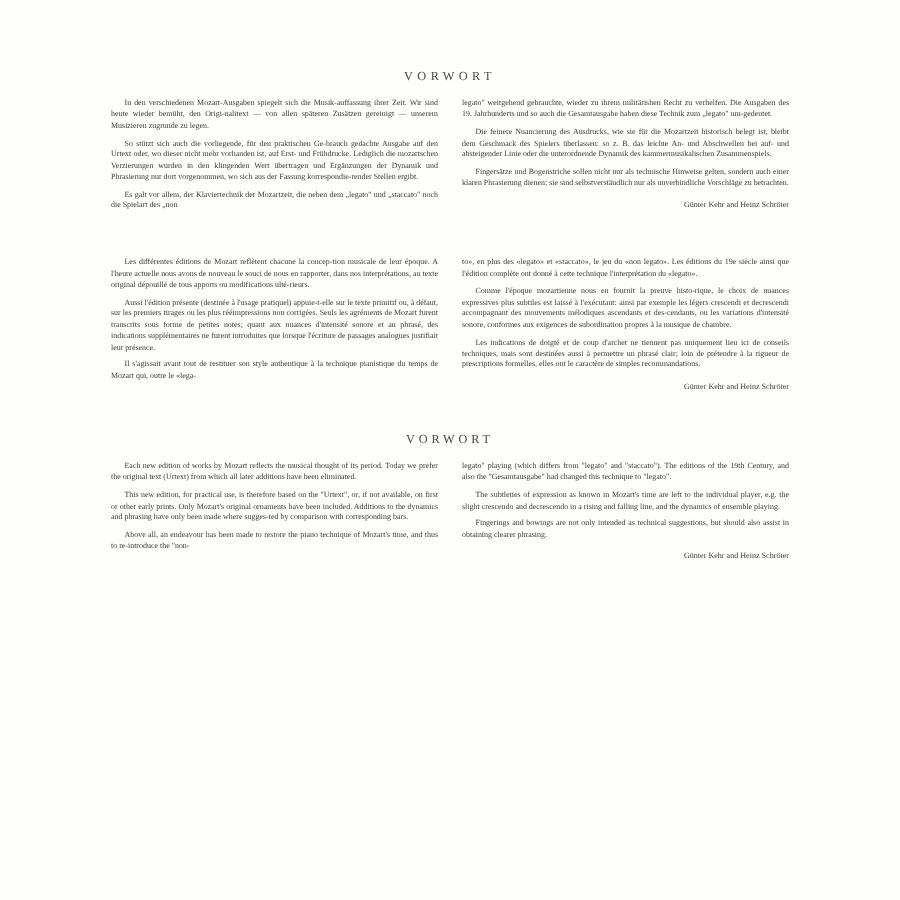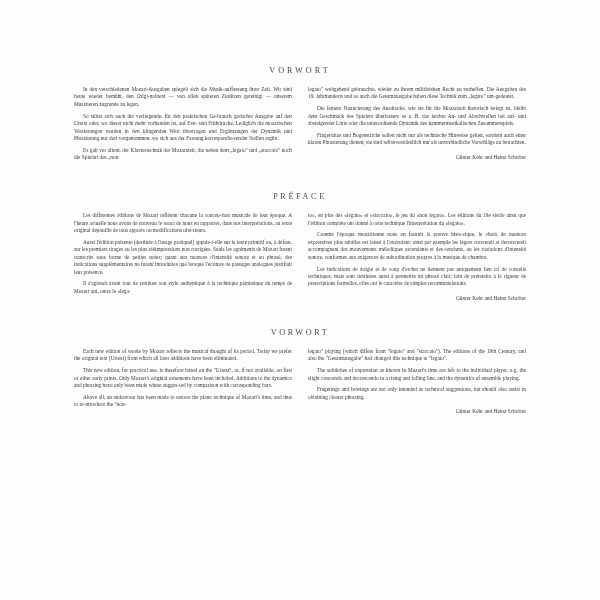--- a/index.html
+++ b/index.html
@@ -13,21 +13,21 @@
     font-family: "Liberation Serif", serif;
     color: #2b2b2b;
     overflow: hidden;
   }
   .page {
     position: relative;
     width: 600px;
     height: 600px;
     background: #fdfdfc;
     box-sizing: border-box;
-    padding: 66px 74px 40px 74px;
+    padding: 46px 74px 40px 74px;
   }
   .section {
     margin-bottom: 26px;
   }
   .section-title {
     text-align: center;
     font-size: 8.2px;
     letter-spacing: 2.6px;
     color: #4a4a4a;
     margin: 0 0 11px 0;
@@ -79,21 +79,20 @@
       <div class="col">
         <p class="par noindent">legato" weitgehend gebrauchte, wieder zu ihrem militärishen Recht zu verhelfen. Die Ausgaben des 19. Jahrhunderts und so auch die Gesamtausgabe haben diese Technik zum „legato" um-gedeutet.</p>
         <p class="par">Die feinere Nuancierung des Ausdrucks, wie sie für die Mozartzeit historisch belegt ist, bleibt dem Geschmack des Spielers überlassen: so z. B. das leichte An- und Abschwellen bei auf- und absteigender Linie oder die unterordnende Dynamik des kammermusikalischen Zusammenspiels.</p>
         <p class="par">Fingersätze und Bogenstriche sollen nicht nur als technische Hinweise gelten, sondern auch einer klaren Phrasierung dienen; sie sind selbstverständlich nur als unverbindliche Vorschläge zu betrachten.</p>
         <div class="signature">Günter Kehr and Heinz Schröter</div>
       </div>
     </div>
   </div>
 
   <div class="section sec-preface-fr">
-    <div class="section-title">PRÉFACE</div>
     <div class="cols">
       <div class="col">
         <p class="par">Les différentes éditions de Mozart reflètent chacune la concep-tion musicale de leur époque. A l'heure actuelle nous avons de nouveau le souci de nous en rapporter, dans nos interprétations, au texte original dépouillé de tous apports ou modifications ulté-rieurs.</p>
         <p class="par">Aussi l'édition présente (destinée à l'usage pratiquel) appuie-t-elle sur le texte primitif ou, à défaut, sur les premiers tirages ou les plus rééimpressions non corrigées. Seuls les agréments de Mozart furent transcrits sous forme de petites notes; quant aux nuances d'intensité sonore et au phrasé, des indications supplémentaires ne furent introduites que lorsque l'écriture de passages analogues justifiait leur présence.</p>
         <p class="par">Il s'agissait avant tout de restituer son style authentique à la technique pianistique du temps de Mozart qui, outre le «lega-</p>
       </div>
       <div class="col">
         <p class="par noindent">to», en plus des «legato» et «staccato», le jeu du «non legato». Les éditions du 19e siècle ainsi que l'édition complète ont donné à cette technique l'interprétation du «legato».</p>
         <p class="par">Comme l'époque mozartienne nous en fournit la preuve histo-rique, le choix de nuances expressives plus subtiles est laissé à l'exécutant: ainsi par exemple les légers crescendi et decrescendi accompagnant des mouvements mélodiques ascendants et des-cendants, ou les variations d'intensité sonore, conformes aux exigences de subordination propres à la musique de chambre.</p>
         <p class="par">Les indications de doigté et de coup d'archet ne tiennent pas uniquement lieu ici de conseils techniques, mais sont destinées aussi à permettre un phrasé clair; loin de prétendre à la rigueur de prescriptions formelles, elles ont le caractère de simples recommandations.</p>

